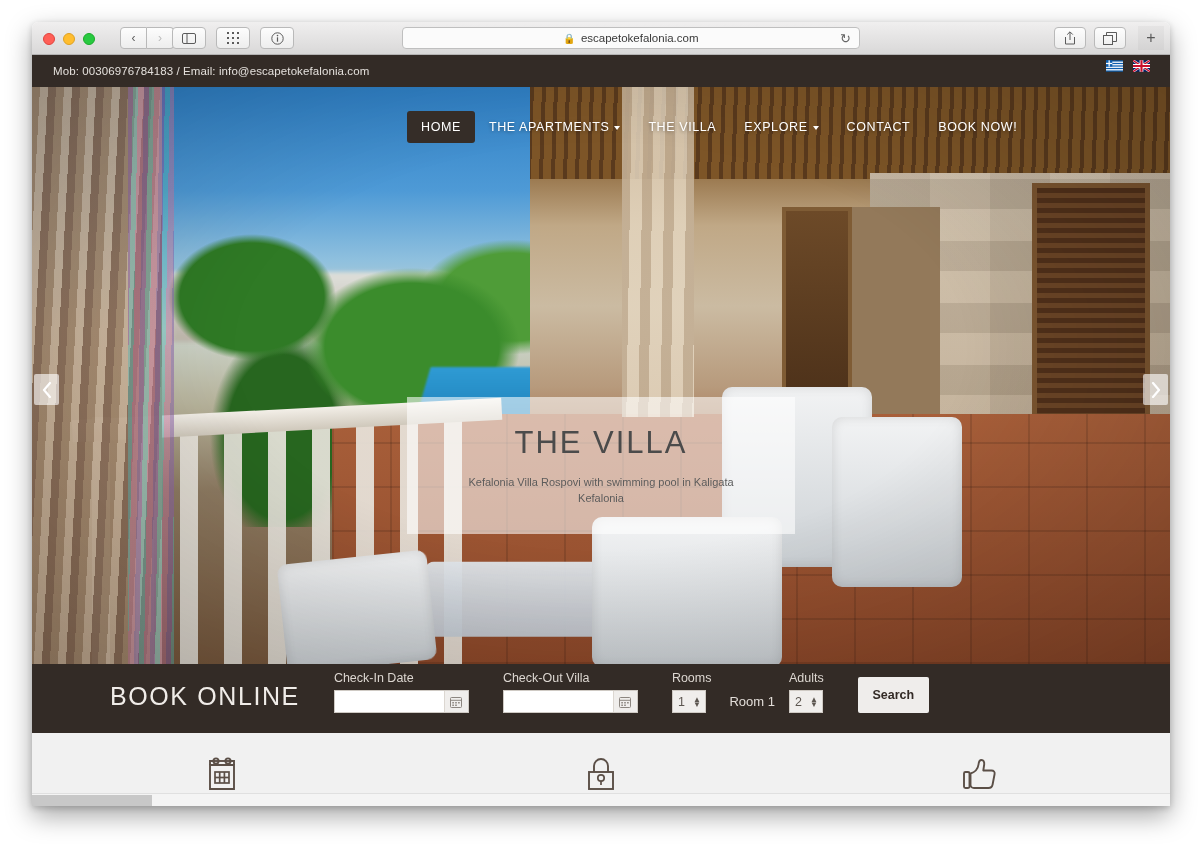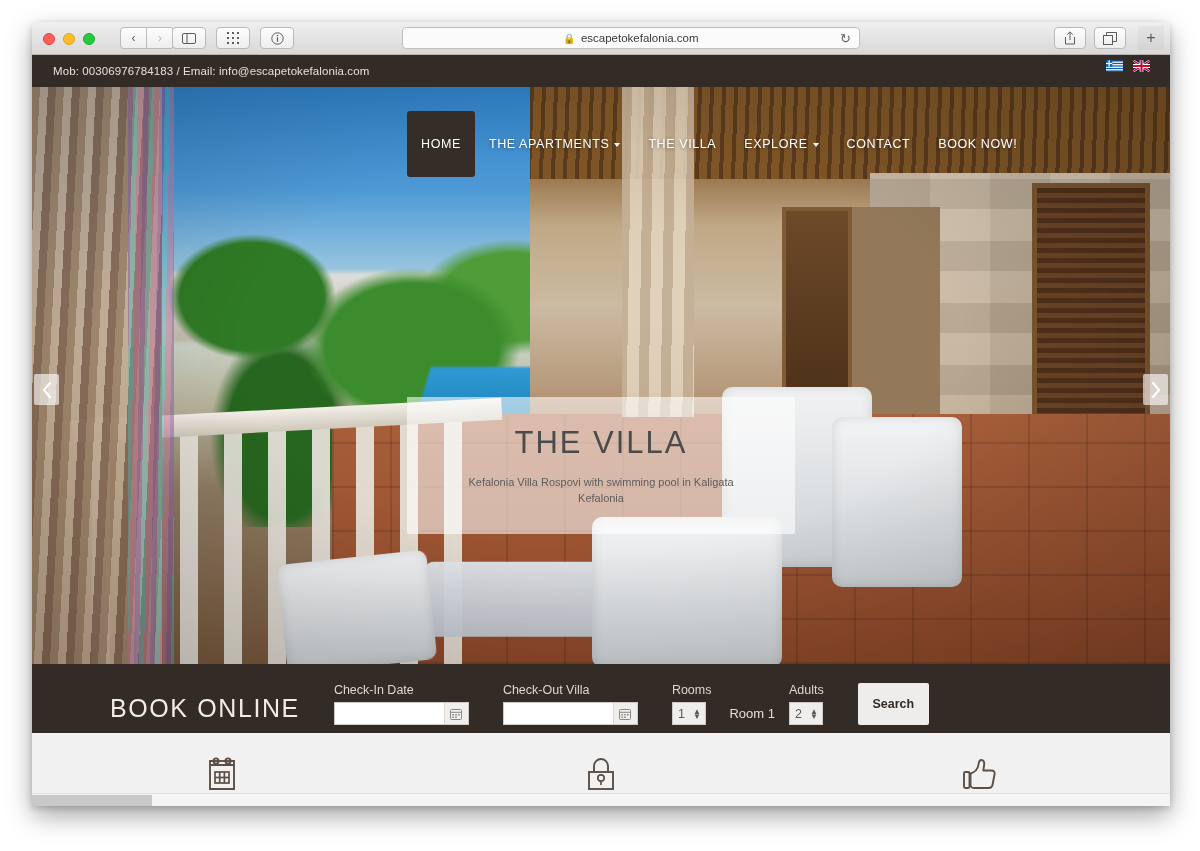--- a/index.html
+++ b/index.html
@@ -271,21 +271,21 @@
 
   #main-nav {
     position: absolute; left: 375px; top: 24px;
     display: flex; align-items: center; gap: 0;
   }
   .nav-item {
     position: relative;
     color: #ffffff;
     font-size: 12.5px;
     letter-spacing: .6px;
-    padding: 26px 14px;
+    padding: 9px 14px;
     white-space: nowrap;
     text-shadow: 0 1px 4px rgba(0,0,0,.45);
     cursor: default;
   }
   .nav-item.active {
     background: #352d28;
     border-radius: 3px;
     text-shadow: none;
   }
   .caret {
@@ -338,21 +338,21 @@
   #slider-prev { left: 2px; }
   #slider-next { right: 2px; }
   .slider-arrow svg { display: block; }
 
   
   #booking-bar {
     position: relative;
     height: 69px;
     background: #332b26;
     display: flex; align-items: flex-end;
-    padding: 0 0 8px 0;
+    padding: 0 0 20px 0;
   }
   #booking-title {
     margin-left: 78px;
     color: #f0ece8;
     font-size: 25px;
     font-weight: 300;
     letter-spacing: 1.6px;
     margin-bottom: 2px;
   }
   .field-group {
@@ -408,21 +408,21 @@
     color: #5c5650;
   }
   #room-label {
     color: #e2ddd8;
     font-size: 13px;
     margin: 0 0 4px 18px;
     text-align: center;
   }
   #search-button {
     margin-left: 34px;
-    width: 71px; height: 42px;
+    width: 71px; height: 36px;
     background: #efedeb;
     color: #332b26;
     font-size: 12.5px;
     font-weight: bold;
     border: none;
     border-radius: 2px;
     font-family: "Liberation Sans", sans-serif;
     cursor: default;
   }
 

